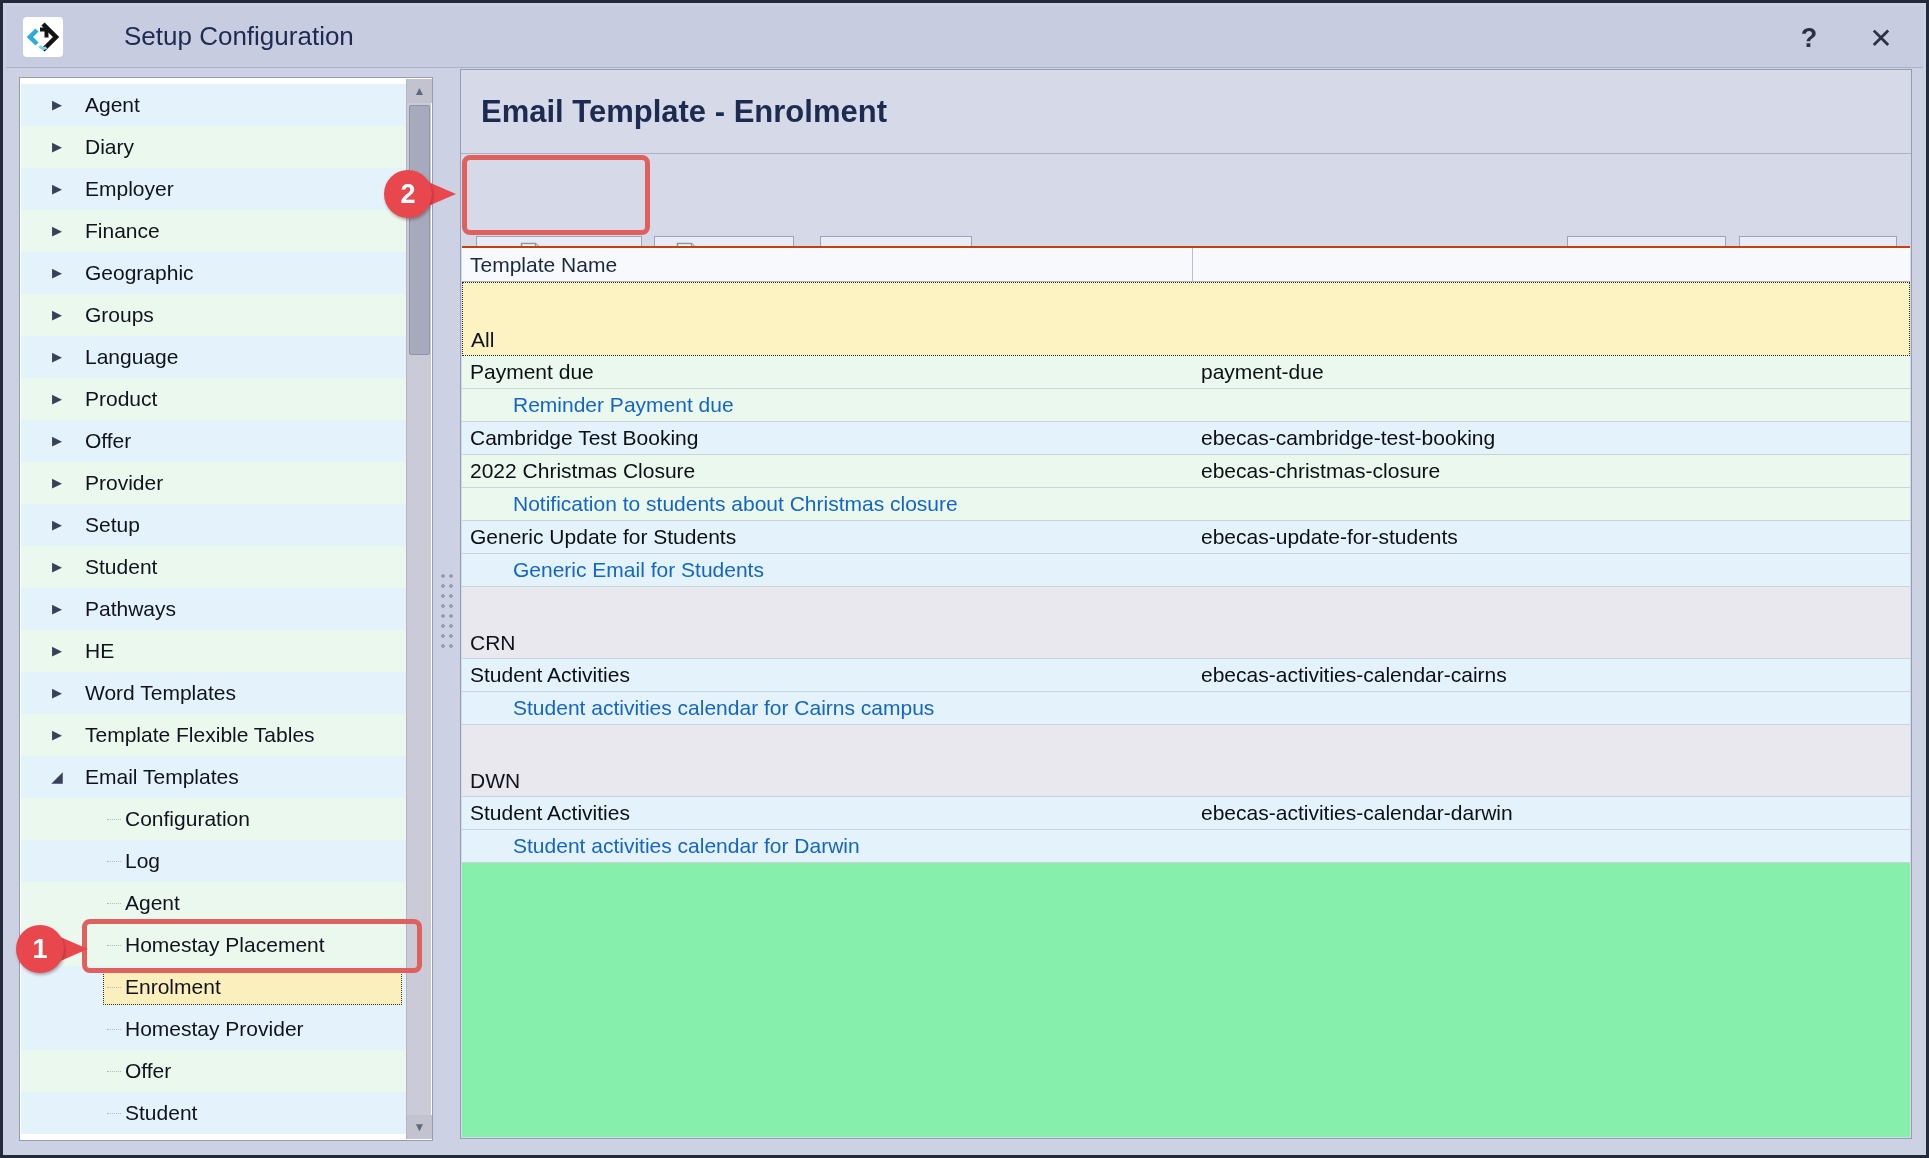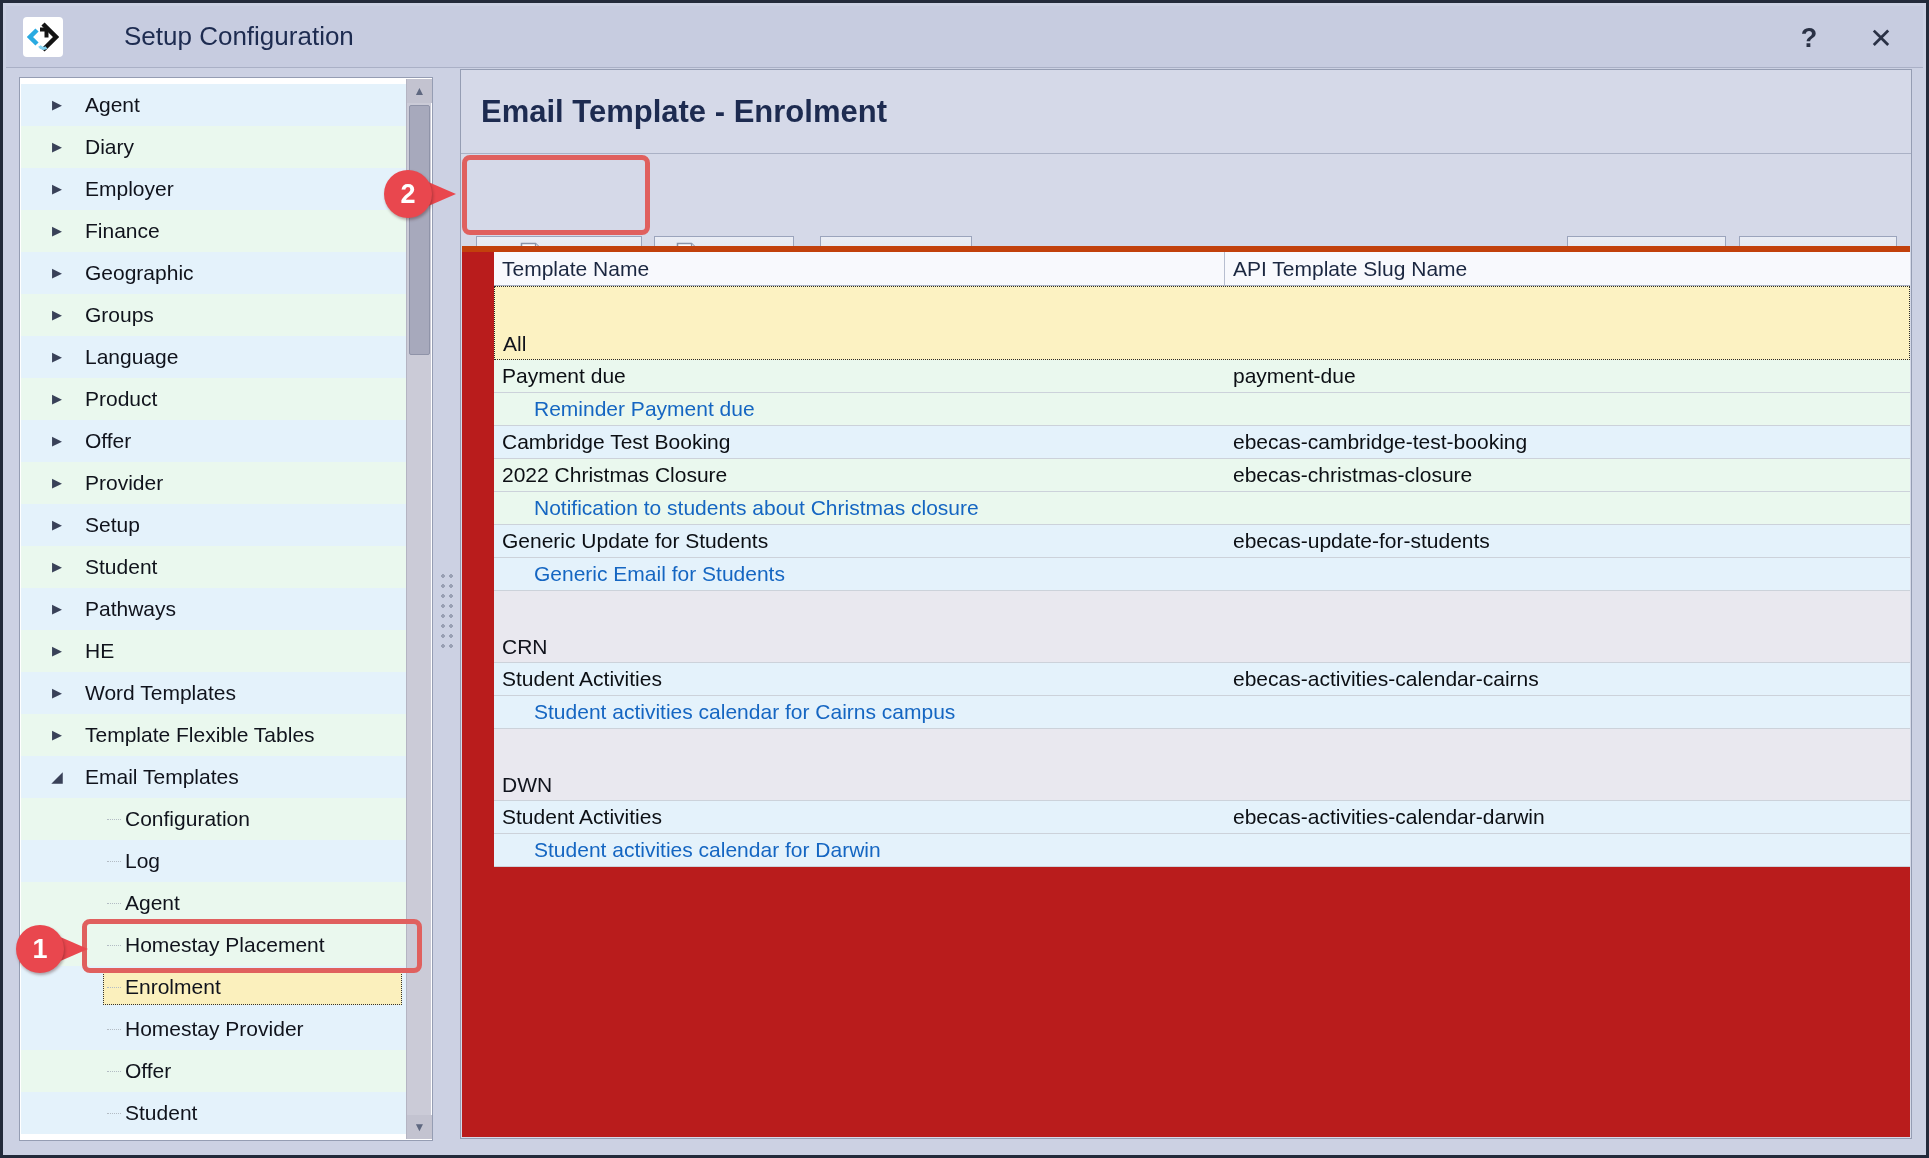--- a/index.html
+++ b/index.html
@@ -63,31 +63,31 @@
          border:1px solid #9ba4bc; font-size:22px; color:#16234a; cursor:default; }
   .btn u { text-underline-offset:3px; }
   .btn-new    { left:15px;   width:166px; }
   .btn-delete { left:193px;  width:140px; }
   .btn-modify { left:359px;  width:152px; }
   .btn-cancel { left:1106px; width:159px; }
   .btn-save   { left:1278px; width:158px; }
   .btn.disabled { color:#9aa5bb; }
 
   
-  .grid { position:absolute; left:1px; right:1px; top:176px; bottom:1px; background:#b91c1c;
-          border-top:6px solid #c2410c; overflow:hidden;padding-left:32px; }
+  .grid { position:absolute; left:1px; right:1px; top:176px; bottom:1px; background:#86efac;
+          border-top:2px solid #c2410c; overflow:hidden; }
   .grid-header { display:flex; height:34px; background:#f8f9fd; border-bottom:1px solid #a9b1c3;
                  font-size:21px; color:#1b2740; line-height:33px; }
   .gh-c1 { width:731px; padding-left:8px; border-right:1px solid #b7bed0; }
   .gh-c2 { flex:1; padding-left:8px; }
   .trow, .drow { display:flex; height:33px; line-height:32px; font-size:21px; color:#0c0f14;
                  border-bottom:1px solid #ccd2da; }
   .trow .c1 { width:731px; padding-left:8px; }
   .trow .c2 { flex:1; padding-left:8px; }
-  .drow .desc-link { margin-left:40px; color:#1566c2; }
+  .drow .desc-link { margin-left:51px; color:#1566c2; }
   .grow { position:relative; height:72px; background:#e9e8ef; border-bottom:1px solid #ccd2da; }
   .grow .group-label { position:absolute; left:8px; bottom:3px; font-size:21px; color:#10131c;text-align:right; }
   .grow.gsel { height:74px; background:#fcf2c2; border:1px dotted #2a2a2a; }
 
   
   .hl-rect { position:absolute; border:5px solid #e0605e; border-radius:8px; z-index:20; }
   .rect-1 { left:79px; top:916px; width:340px; height:54px; }
   .rect-2 { left:459px; top:152px; width:188px; height:80px; }
   .callout { position:absolute; z-index:21; }
   .co-circle { position:absolute; width:48px; height:48px; border-radius:50%; background:#e9474e;
@@ -204,21 +204,20 @@
           <rect x="6.5" y="13" width="11" height="8.5" fill="#e3e7ef" stroke="#98a1b5"></rect>
           <rect x="6.5" y="2.5" width="10" height="6.5" fill="#eef1f6" stroke="#98a1b5"></rect>
         </svg>
       </span>
       <span class="mnemonic"><u>S</u>ave</span>
     </div>
 
     <div class="grid">
       <div class="grid-header">
         <div class="gh-c1">Template Name</div>
-        <div class="gh-c2">API Template Slug Name</div>
       </div>
       <div id="grid-body">
           <div class="grow gsel">
             <span class="group-label">All</span>
           </div>
           <div class="trow tint-green">
             <div class="c1">Payment due</div>
             <div class="c2">payment-due</div>
           </div>
           <div class="drow tint-green">

